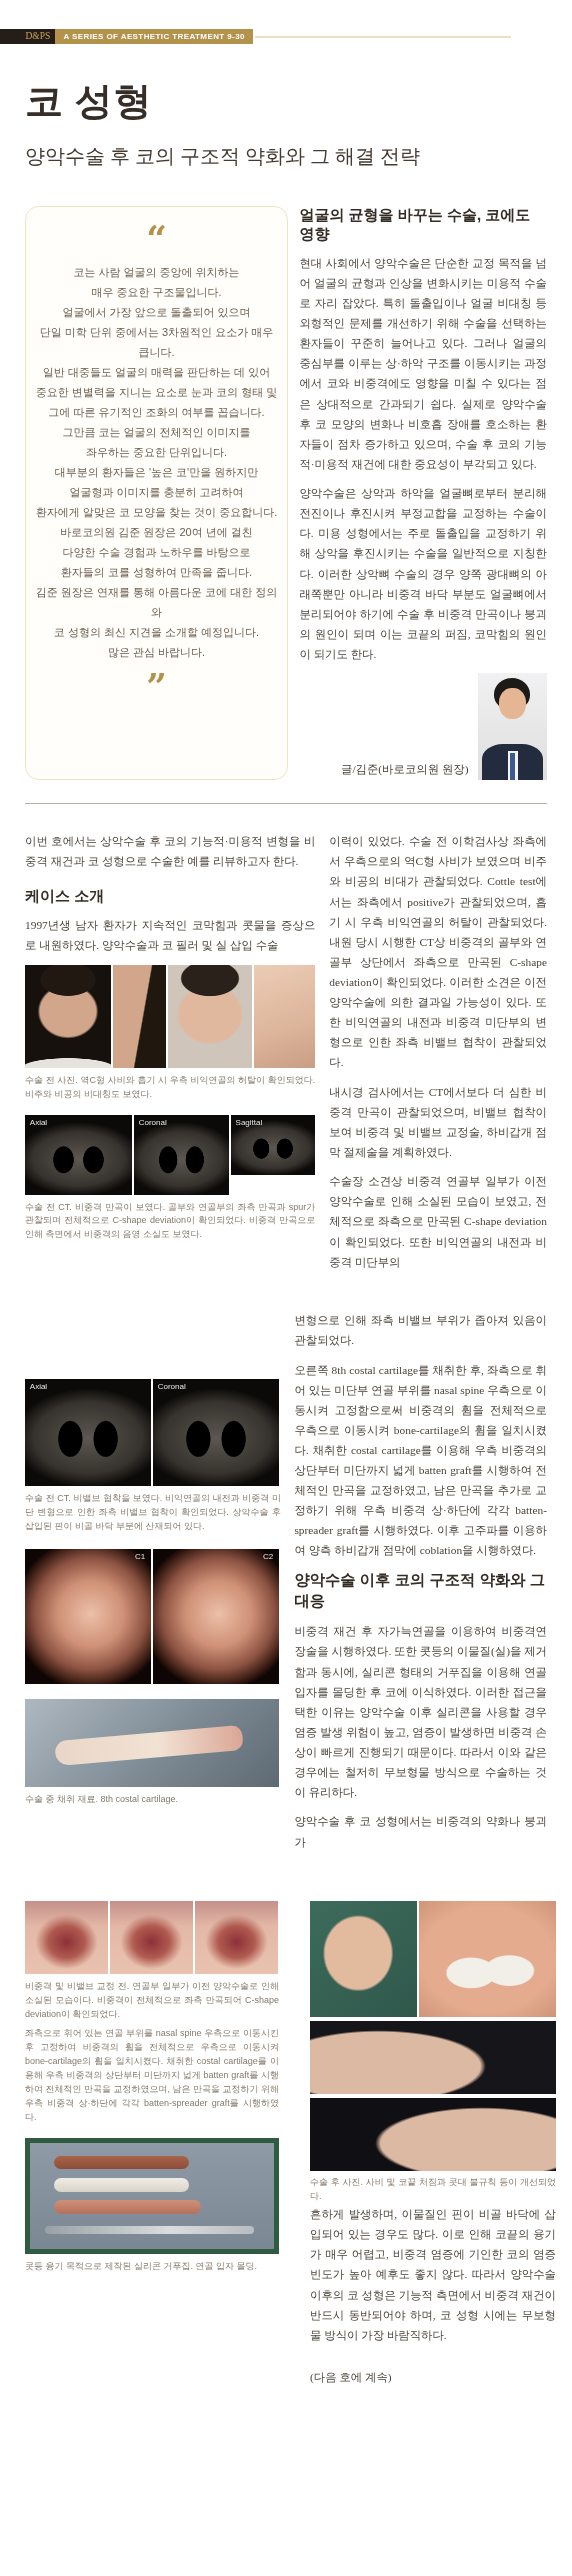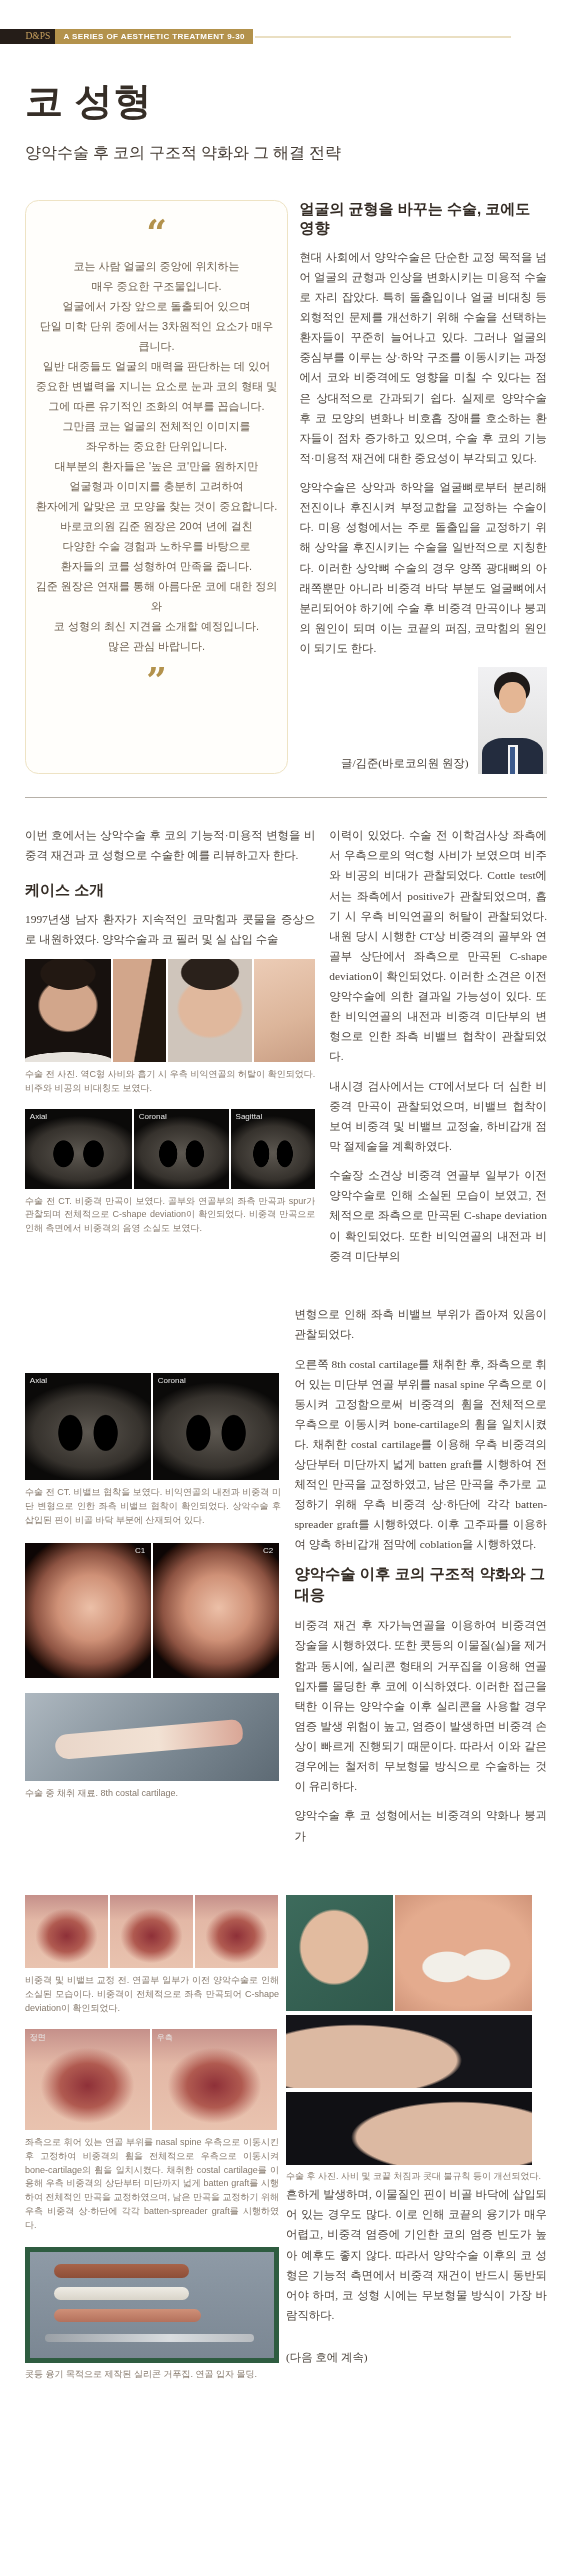--- a/index.html
+++ b/index.html
@@ -10,21 +10,21 @@
   
   .hdr { display:flex; align-items:center; margin:29px 0 0 0; height:15.3px; }
   .hdr-brand { background:#251d18; color:#c9a25f; font-family:"Liberation Serif",serif;
                font-size:9.5px; width:55px; height:15.3px; line-height:15.3px; text-align:right; padding-right:4.8px; }
   .hdr-series { background:#b3924c; color:#ffffff; font-family:"Liberation Sans",sans-serif;
                 font-weight:bold; font-size:8px; height:15.3px; line-height:15.3px; padding:0 8.6px; letter-spacing:0.4px; }
   .hdr-rule { height:1.9px; background:#eadfc2; width:256px; margin-left:1.9px; }
 
   
   .title { margin:32px 25px 0; font-size:38px; font-weight:bold; color:#362e27; letter-spacing:1px; }
-  .subtitle { margin:15.3px 25px 0; font-size:16px; color:#443b33; }
+  .subtitle { margin:15.3px 25px 0; font-size:20px; color:#443b33; }
 
   
   .row1 { display:flex; gap:11.4px; margin:36px 25px 0; }
   .qbox { width:263px; min-height:427px; border:1.9px solid #eee3c4; border-radius:13.4px;
           background:#fffefb; text-align:center; padding:15.3px 9.5px 13.4px; }
   .qmark { font-size:36px; color:#b3924c; font-family:"DejaVu Serif",serif; font-weight:bold; line-height:.9; }
   .qtext { font-family:Liberation Sans, sans-serif; font-size:11px; line-height:1.82;
            color:#6b5d4c; white-space:pre-line; margin:7.6px 0; }
   .col-r { flex:1; }
   h2.sec { font-family:"Liberation Sans",sans-serif; font-size:15px; color:#342c25; margin:0 0 9.5px; }
@@ -105,21 +105,21 @@
       radial-gradient(ellipse 75% 85% at 70% 62%, #dcb9a2 55%, rgba(0,0,0,0) 58%),
       #101014; }
 
   
   .row3 { display:flex; gap:13.4px; margin:29px 25px 0; }
   .s2b-left { width:256px; padding-top:69px; }
   .s2b-right { flex:1; }
   h2.sec2 { font-family:"Liberation Sans",sans-serif; font-size:15.3px; color:#342c25; margin:7.6px 0 9.5px; }
 
   
-  .row4 { display:flex; gap:7px; margin:40px 25px 0; }
+  .row4 { display:flex; gap:31px; margin:40px 25px 0; }
   .bt-left { width:254px; }
   .bt-right { flex:1; }
   .tbc { font-size:11.4px; color:#4c443c; margin-top:25px; }
   .mt14 { margin-top:13.4px; } .mt16 { margin-top:15.3px; } .mt4 { margin-top:3.8px; }
 </style>
 </head>
 <body>
 
 <div class="page">
 
@@ -188,21 +188,21 @@
       </div>
       <div class="cap">수술 전 사진. 역C형 사비와 흡기 시 우측 비익연골의 허탈이 확인되었다. 비주와 비공의 비대칭도 보였다.</div>
 
       <div class="figrow mt14">
         <div class="ph ct" style="width:107px;height:80px;">
           <span class="fig-lbl">Axial</span>
         </div>
         <div class="ph ct" style="width:95px;height:80px;">
           <span class="fig-lbl">Coronal</span>
         </div>
-        <div class="ph ct" style="width:84px;height:80px;">
+        <div class="ph ct" style="width:84px;height:60px;">
           <span class="fig-lbl">Sagittal</span>
         </div>
       </div>
       <div class="cap">수술 전 CT. 비중격 만곡이 보였다. 골부와 연골부의 좌측 만곡과 spur가 관찰되며 전체적으로 C-shape deviation이 확인되었다. 비중격 만곡으로 인해 측면에서 비중격의 음영 소실도 보였다.</div>
     </div>
 
     <div class="s2a-right">
       <p class="body">이력이 있었다. 수술 전 이학검사상 좌측에서 우측으로의 역C형 사비가 보였으며 비주와 비공의 비대가 관찰되었다. Cottle test에서는 좌측에서 positive가 관찰되었으며, 흡기 시 우측 비익연골의 허탈이 관찰되었다. 내원 당시 시행한 CT상 비중격의 골부와 연골부 상단에서 좌측으로 만곡된 C-shape deviation이 확인되었다. 이러한 소견은 이전 양악수술에 의한 결과일 가능성이 있다. 또한 비익연골의 내전과 비중격 미단부의 변형으로 인한 좌측 비밸브 협착이 관찰되었다.</p>
       <p class="body">내시경 검사에서는 CT에서보다 더 심한 비중격 만곡이 관찰되었으며, 비밸브 협착이 보여 비중격 및 비밸브 교정술, 하비갑개 점막 절제술을 계획하였다.</p>
       <p class="body">수술장 소견상 비중격 연골부 일부가 이전 양악수술로 인해 소실된 모습이 보였고, 전체적으로 좌측으로 만곡된 C-shape deviation이 확인되었다. 또한 비익연골의 내전과 비중격 미단부의</p>
@@ -247,28 +247,20 @@
 
   <div class="row4">
     <div class="bt-left">
       <div class="figrow">
         <div class="ph surg" style="width:83px;height:73px;"></div>
         <div class="ph surg" style="width:83px;height:73px;"></div>
         <div class="ph surg" style="width:83px;height:73px;"></div>
       </div>
       <div class="cap">비중격 및 비밸브 교정 전. 연골부 일부가 이전 양악수술로 인해 소실된 모습이다. 비중격이 전체적으로 좌측 만곡되어 C-shape deviation이 확인되었다.</div>
 
-      <div class="figrow mt14">
-        <div class="ph surg" style="width:125px;height:101px;">
-          <span class="fig-lbl">정면</span>
-        </div>
-        <div class="ph surg" style="width:125px;height:101px;">
-          <span class="fig-lbl">우측</span>
-        </div>
-      </div>
       <div class="cap">좌측으로 휘어 있는 연골 부위를 nasal spine 우측으로 이동시킨 후 고정하여 비중격의 휨을 전체적으로 우측으로 이동시켜 bone-cartilage의 휨을 일치시켰다. 채취한 costal cartilage를 이용해 우측 비중격의 상단부터 미단까지 넓게 batten graft를 시행하여 전체적인 만곡을 교정하였으며, 남은 만곡을 교정하기 위해 우측 비중격 상·하단에 각각 batten-spreader graft를 시행하였다.</div>
 
       <div class="ph board mt14" style="width:254px;height:116px;">
         <div class="strip s1"></div>
         <div class="strip s2"></div>
         <div class="strip s3"></div>
         <div class="scalpel"></div>
       </div>
       <div class="cap">콧등 융기 목적으로 제작된 실리콘 거푸집. 연골 입자 몰딩.</div>
     </div>

